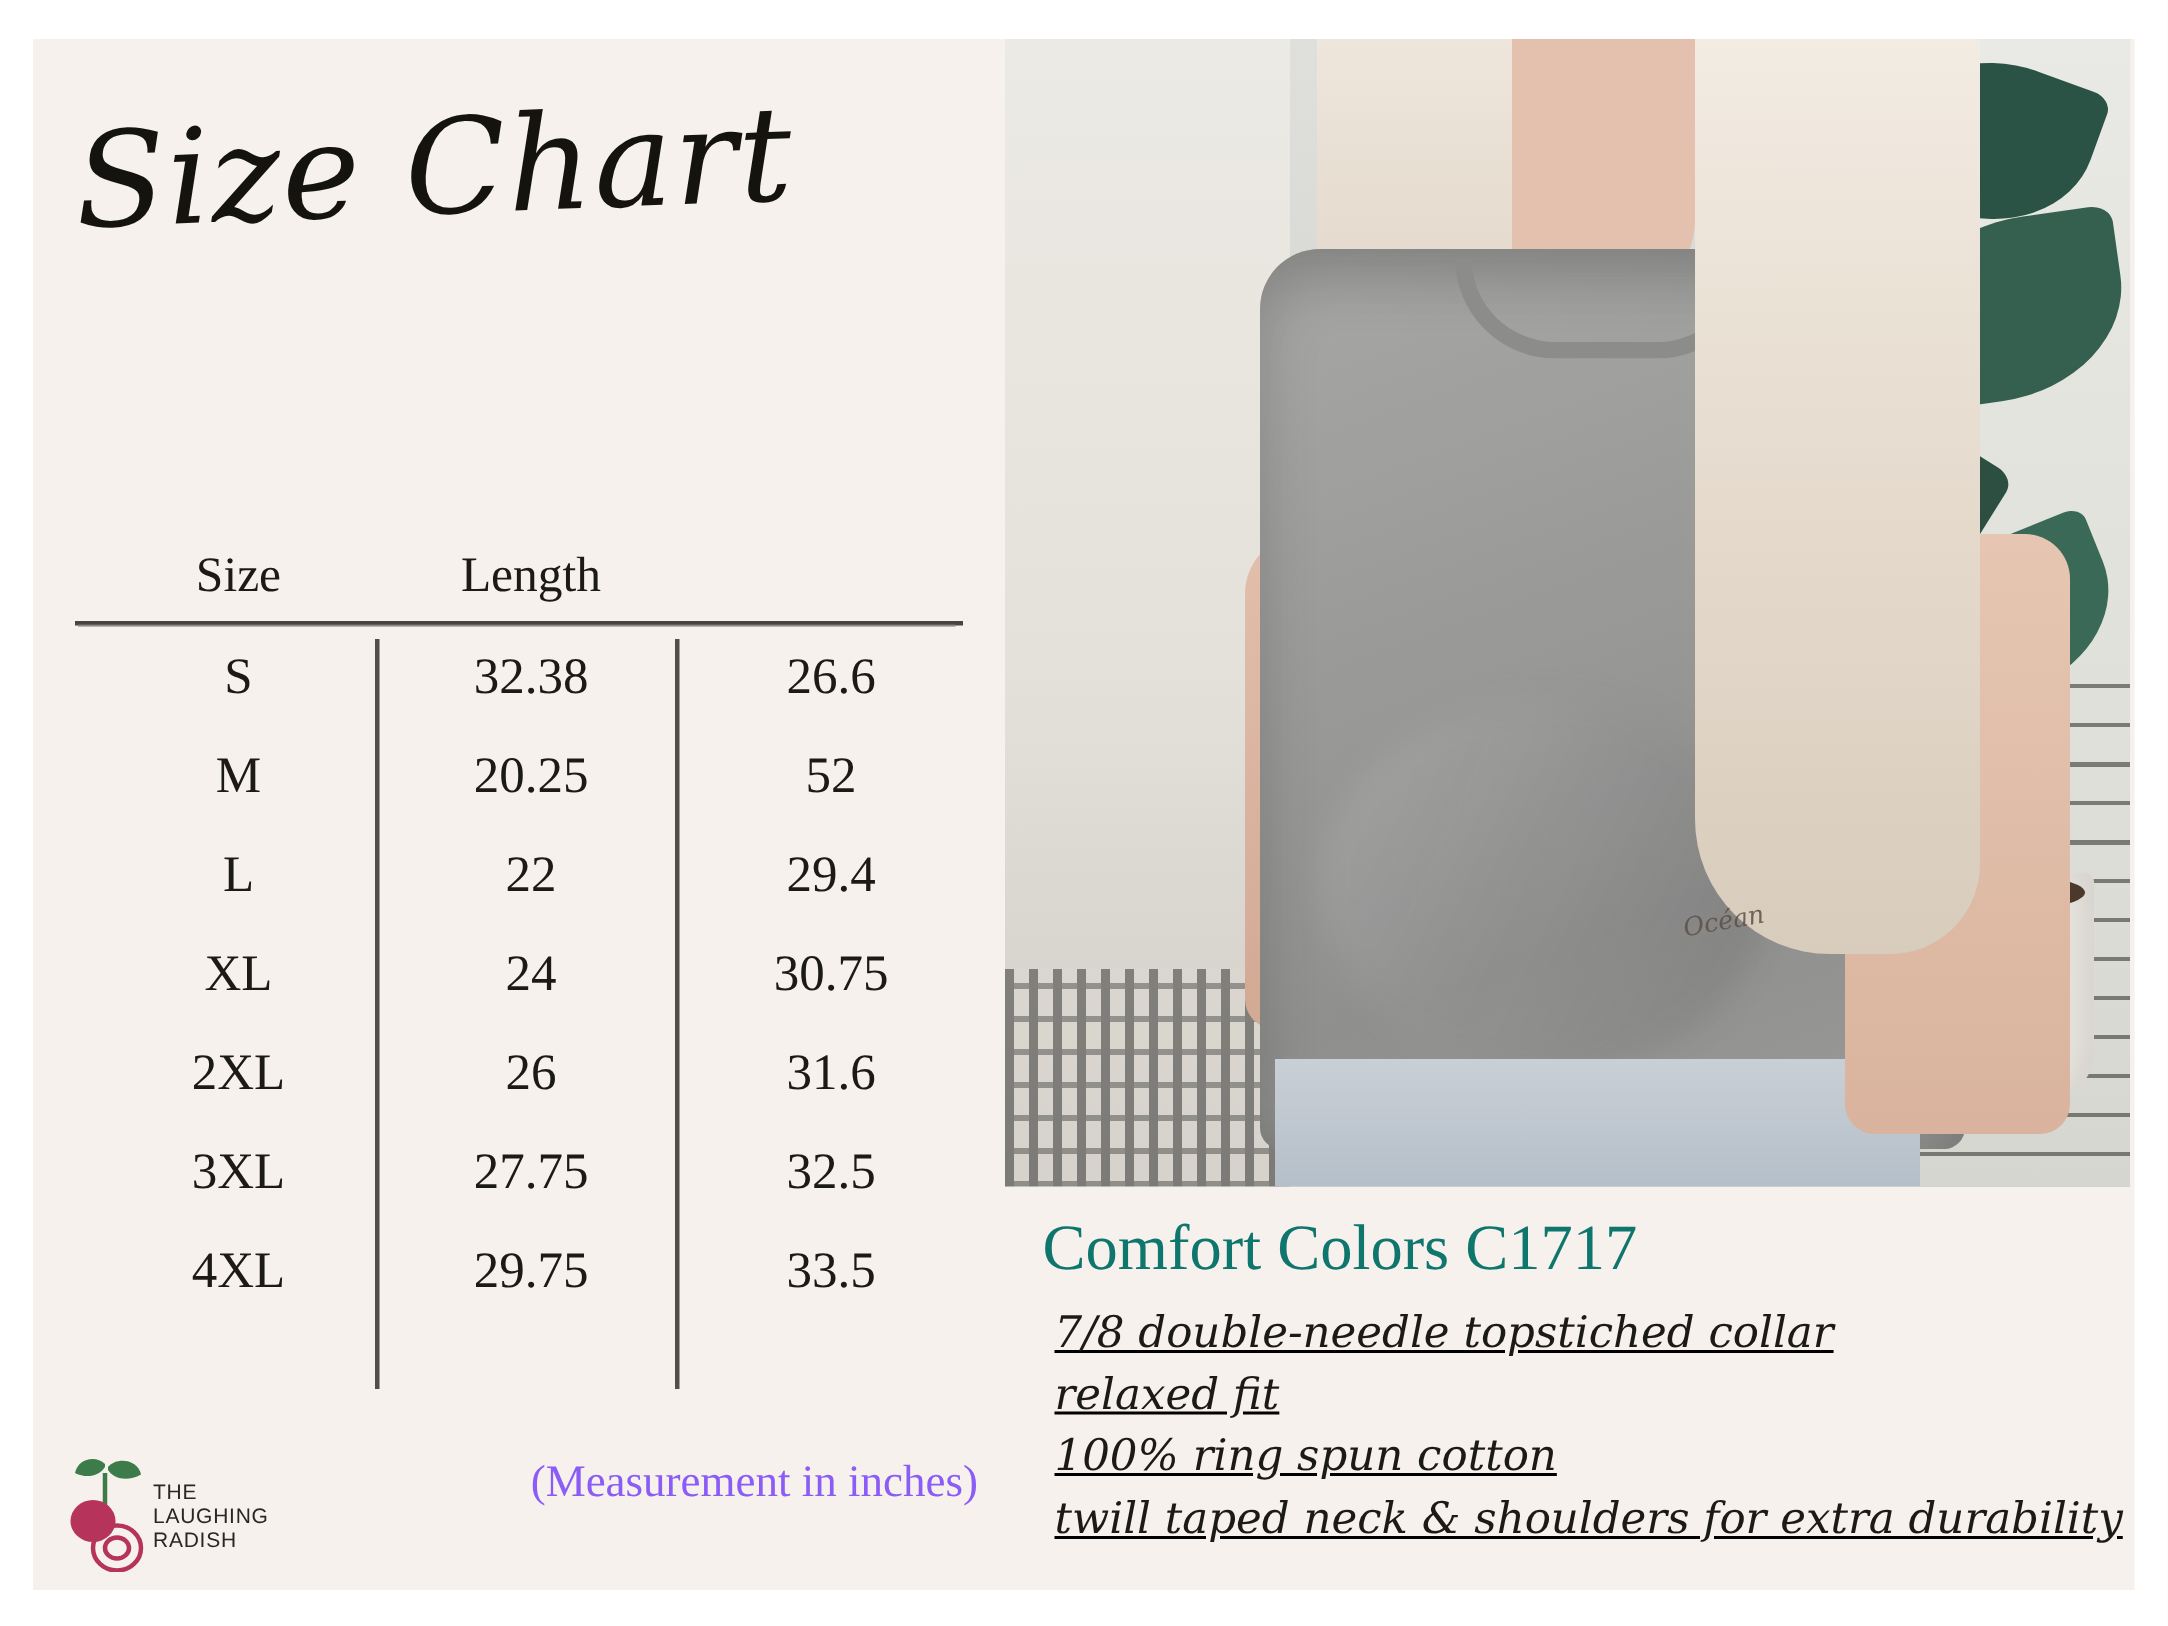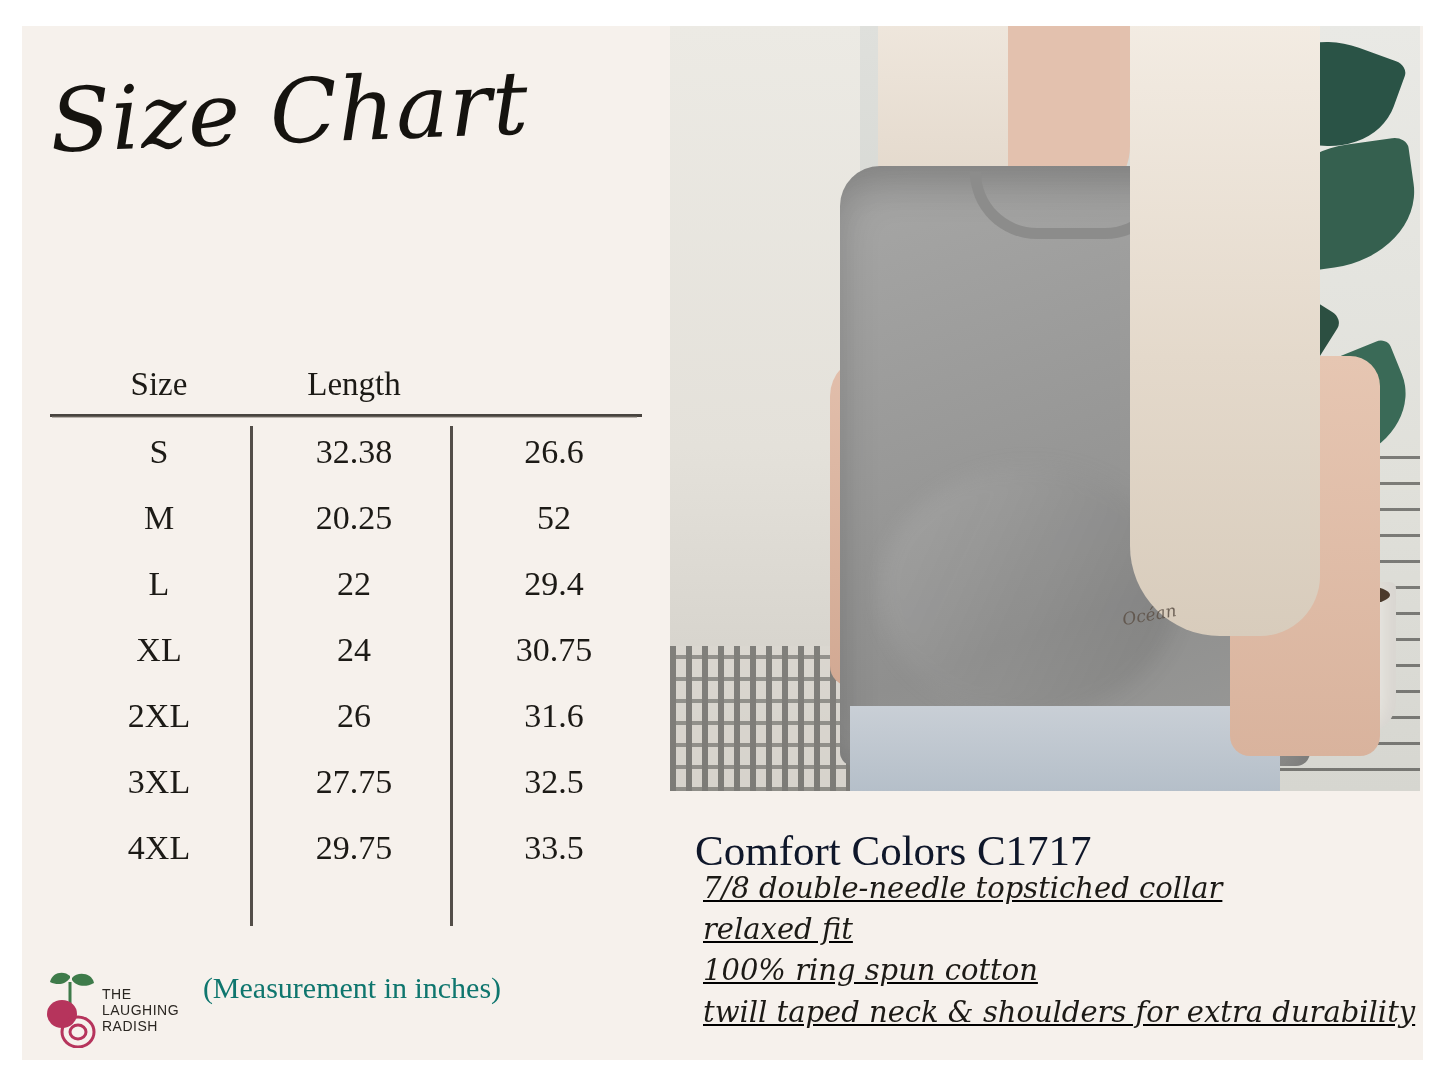--- a/index.html
+++ b/index.html
@@ -108,23 +108,23 @@
     opacity: .8;
   }
   .vrule.v1 { left: 228px; }
   .vrule.v2 { left: 428px; }
 
   .measure-note {
     position: absolute;
     left: 30px;
     top: 945px;
     width: 600px;
-    text-align: center;
+    text-align: right;
     font-size: 30px;
-    color: #0f766e;
+    color: #8b5cf6;
   }
 
   
   .logo {
     position: absolute;
     left: 18px;
     bottom: 12px;
     width: 150px;
     height: 78px;
   }
@@ -260,23 +260,23 @@
     filter: blur(10px);
   }
   .jeans {
     position:absolute; left: 20px; top: 680px; width: 430px; height: 85px;
     background: linear-gradient(180deg,#c9cfd6,#b5bfc9);
   }
 
   .product-title {
     position: absolute;
     left: 28px;
-    top: 800px;
+    top: 782px;
     font-size: 43px;
-    color:#0f172a;
+    color:#0f766e;
   }
   .features {
     position:absolute;
     left: 36px;
     top: 842px;
     width: 720px;
     text-decoration: underline;
   }
   .feature {
     font-family:"DejaVu Serif", serif;

